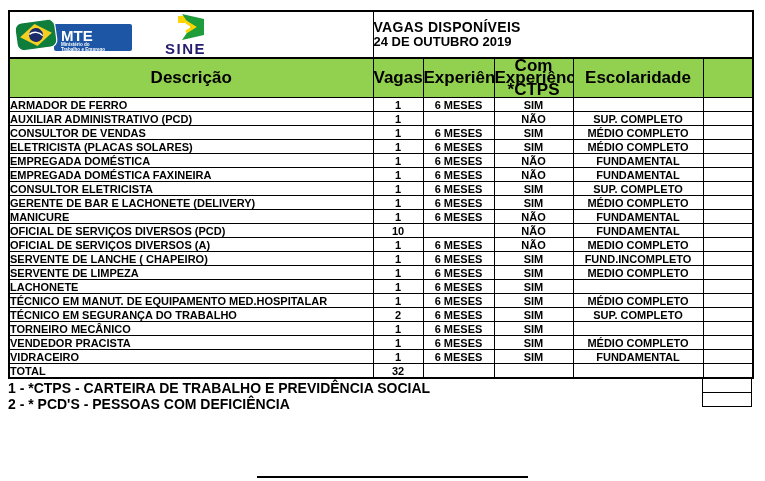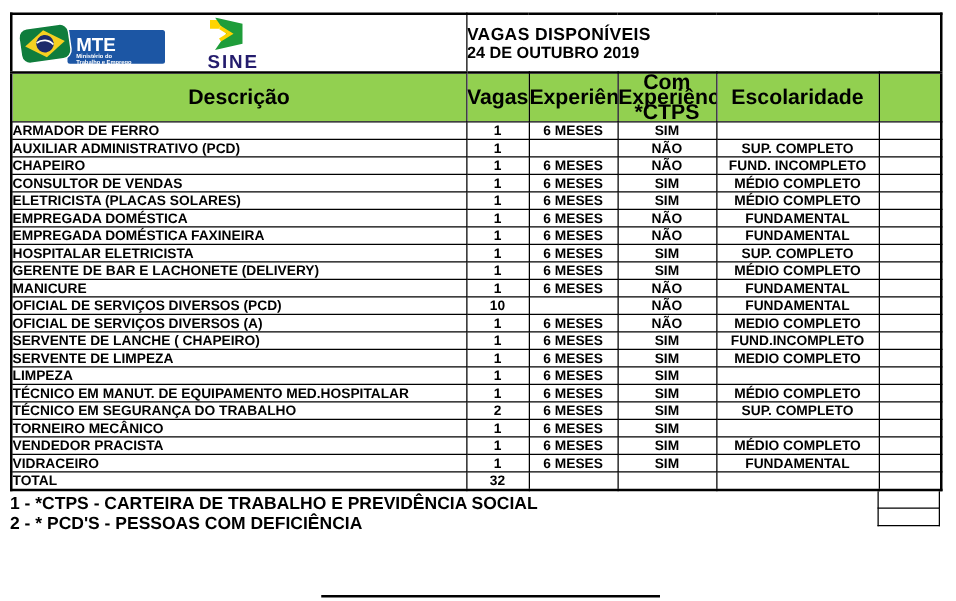--- a/index.html
+++ b/index.html
@@ -23,21 +23,21 @@
 
   
   tr.band td { height: 45px; background: #fff; border-bottom: 2px solid #000; }
   td.logos-cell { position: relative; }
   td.title-cell { text-align: left; }
   .title-line1 { font-size: 14px; font-weight: bold; letter-spacing: .3px; }
   .title-line2 { font-size: 13px; font-weight: bold; margin-top: 3px; }
 
   
   .mte-logo { position: absolute; left: 4px; top: 4px; width: 120px; height: 40px; }
-  .sine-logo { position: absolute; left: 156px; top: 2px; width: 64px; height: 44px; text-align: left; }
+  .sine-logo { position: absolute; left: 132px; top: 2px; width: 64px; height: 44px; text-align: right; }
   .sine-word { font-size: 15px; font-weight: bold; color: var(--sine-navy); letter-spacing: 1.5px; line-height: 14px; }
   .sine-bar { width: 56px; height: 3px; margin: 1px auto 0; background: var(--sine-orange); }
 
   
   tr.head td {
     height: 38px; background: var(--header-green);
     text-align: center; font-weight: bold; font-size: 17px;
   }
   .pre { white-space: pre-line; line-height: 12px; font-size: 10.5px; }
 
@@ -127,28 +127,20 @@
           </tr>
           <tr>
             <td class="c-desc">AUXILIAR ADMINISTRATIVO (PCD)</td>
             <td class="c-center">1</td>
             <td class="c-center"></td>
             <td class="c-center">NÃO</td>
             <td class="c-center">SUP. COMPLETO</td>
             <td class="c-center"></td>
           </tr>
           <tr>
-            <td class="c-desc">CHAPEIRO</td>
-            <td class="c-center">1</td>
-            <td class="c-center">6 MESES</td>
-            <td class="c-center">NÃO</td>
-            <td class="c-center">FUND. INCOMPLETO</td>
-            <td class="c-center"></td>
-          </tr>
-          <tr>
             <td class="c-desc">CONSULTOR DE VENDAS</td>
             <td class="c-center">1</td>
             <td class="c-center">6 MESES</td>
             <td class="c-center">SIM</td>
             <td class="c-center">MÉDIO COMPLETO</td>
             <td class="c-center"></td>
           </tr>
           <tr>
             <td class="c-desc">ELETRICISTA (PLACAS SOLARES)</td>
             <td class="c-center">1</td>
@@ -167,21 +159,21 @@
           </tr>
           <tr>
             <td class="c-desc">EMPREGADA DOMÉSTICA FAXINEIRA</td>
             <td class="c-center">1</td>
             <td class="c-center">6 MESES</td>
             <td class="c-center">NÃO</td>
             <td class="c-center">FUNDAMENTAL</td>
             <td class="c-center"></td>
           </tr>
           <tr>
-            <td class="c-desc">HOSPITALAR ELETRICISTA</td>
+            <td class="c-desc">CONSULTOR ELETRICISTA</td>
             <td class="c-center">1</td>
             <td class="c-center">6 MESES</td>
             <td class="c-center">SIM</td>
             <td class="c-center">SUP. COMPLETO</td>
             <td class="c-center"></td>
           </tr>
           <tr>
             <td class="c-desc">GERENTE DE BAR E LACHONETE (DELIVERY)</td>
             <td class="c-center">1</td>
             <td class="c-center">6 MESES</td>
@@ -223,21 +215,21 @@
           </tr>
           <tr>
             <td class="c-desc">SERVENTE DE LIMPEZA</td>
             <td class="c-center">1</td>
             <td class="c-center">6 MESES</td>
             <td class="c-center">SIM</td>
             <td class="c-center">MEDIO COMPLETO</td>
             <td class="c-center"></td>
           </tr>
           <tr>
-            <td class="c-desc">LIMPEZA</td>
+            <td class="c-desc">LACHONETE</td>
             <td class="c-center">1</td>
             <td class="c-center">6 MESES</td>
             <td class="c-center">SIM</td>
             <td class="c-center"></td>
             <td class="c-center"></td>
           </tr>
           <tr>
             <td class="c-desc">TÉCNICO EM MANUT. DE EQUIPAMENTO MED.HOSPITALAR</td>
             <td class="c-center">1</td>
             <td class="c-center">6 MESES</td>

